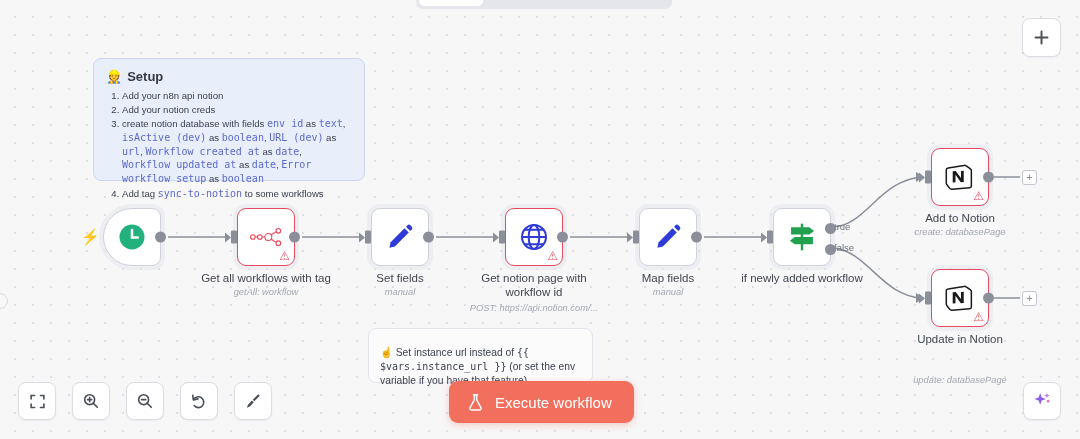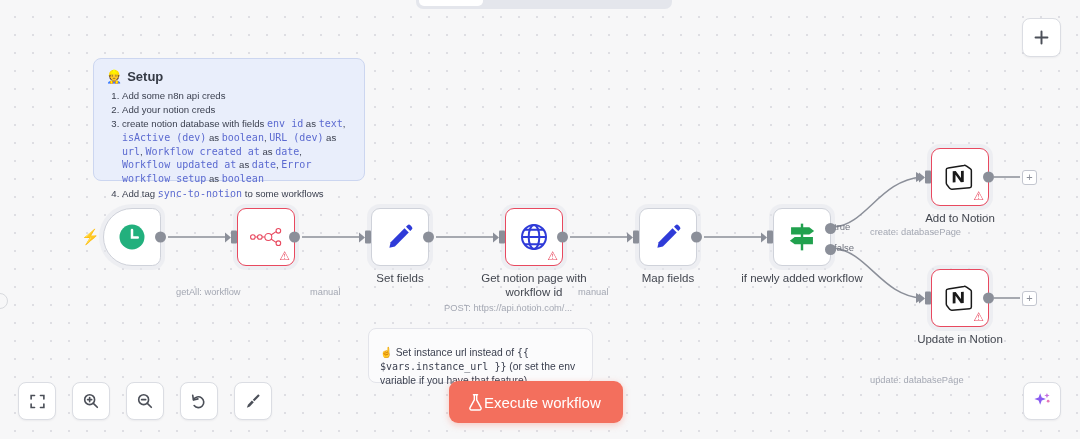--- a/index.html
+++ b/index.html
@@ -58,21 +58,21 @@
     position: absolute;
     left: 449px; top: 381px;
     height: 42px;
     padding: 0 22px 0 18px;
     background: #f36f5d;
     border: none;
     border-radius: 9px;
     color: #ffffff;
     font-size: 15px;
     font-family: "Liberation Sans", sans-serif;
-    display: flex; align-items: center; gap: 0;
+    display: flex; align-items: center; gap: 11px;
     box-shadow: 0 2px 7px rgba(243,111,93,.35);
     z-index: 36;
     cursor: pointer;
   }
 
   
   .sticky {
     position: absolute;
     border-radius: 8px;
     z-index: 5;
@@ -138,22 +138,24 @@
     width: 150px;
     text-align: center;
     font-size: 11.5px;
     color: #42464f;
     line-height: 1.18;
   }
   .node-sub {
     position: absolute;
     left: 50%; transform: translateX(-50%);
     width: 180px;
+    text-align: center;
     font-size: 9.3px;
     color: #a4a8b3;
+    font-style: italic;
   }
   .warn-tri {
     position: absolute; right: 4px; bottom: 3px;
     font-size: 12px; color: #e8495f; line-height: 1;
   }
 
   
   .ep-out {
     position: absolute;
     width: 11px; height: 11px;
@@ -246,21 +248,21 @@
       <polygon points="916,293 924,298 916,303"></polygon>
     </g>
   </svg>
 
   <div class="sticky" id="setup-note">
     <div class="note-title">
       <span>👷</span>
       <span>Setup</span>
     </div>
     <ol>
-      <li><span>Add some n8n api creds</span></li>
+      <li><span>Add your n8n api notion</span></li>
       <li><span>Add your notion creds</span></li>
       <li>
         <span>create notion database with fields </span><code class="c">env id</code><span> as </span><code class="c">text</code><span>, </span><code class="c">isActive (dev)</code><span> as </span><code class="c">boolean</code><span>, </span><code class="c">URL (dev)</code><span> as </span><code class="c">url</code><span>, </span><code class="c">Workflow created at</code><span> as </span><code class="c">date</code><span>, </span><code class="c">Workflow updated at</code><span> as </span><code class="c">date</code><span>, </span><code class="c">Error workflow setup</code><span> as </span><code class="c">boolean</code>
       </li>
       <li>
         <span>Add tag </span><code class="c">sync-to-notion</code><span> to some workflows</span>
       </li>
     </ol>
   </div>
 
@@ -291,20 +293,21 @@
           <line x1="8" y1="13" x2="11" y2="13"></line>
           <line x1="17" y1="13" x2="20.5" y2="13"></line>
           <line x1="28.5" y1="10.5" x2="35" y2="6"></line>
           <line x1="28.5" y1="15.5" x2="35" y2="20"></line>
         </g>
       </svg>
       <div class="warn-tri">⚠</div>
       <div class="ep-in"></div>
       <div class="ep-out"></div>
     </div>
+    <div class="node-label">Get all workflows with tag</div>
     <div class="node-sub" style="top:79px;">getAll: workflow</div>
   </div>
 
   <div class="node" style="left:371px; top:208px;">
     <div class="node-box">
       <svg width="30" height="30" viewBox="0 0 24 24">
         <path d="M3.5 20.5l1-4.4L15.6 5l3.4 3.4L7.9 19.5z" fill="#2f3bd8"></path>
         <path d="M16.8 3.8l3.4 3.4 1.2-1.2a1.6 1.6 0 0 0 0-2.3l-1.1-1.1a1.6 1.6 0 0 0-2.3 0z" fill="#2f3bd8"></path>
       </svg>
       <div class="ep-in"></div>

